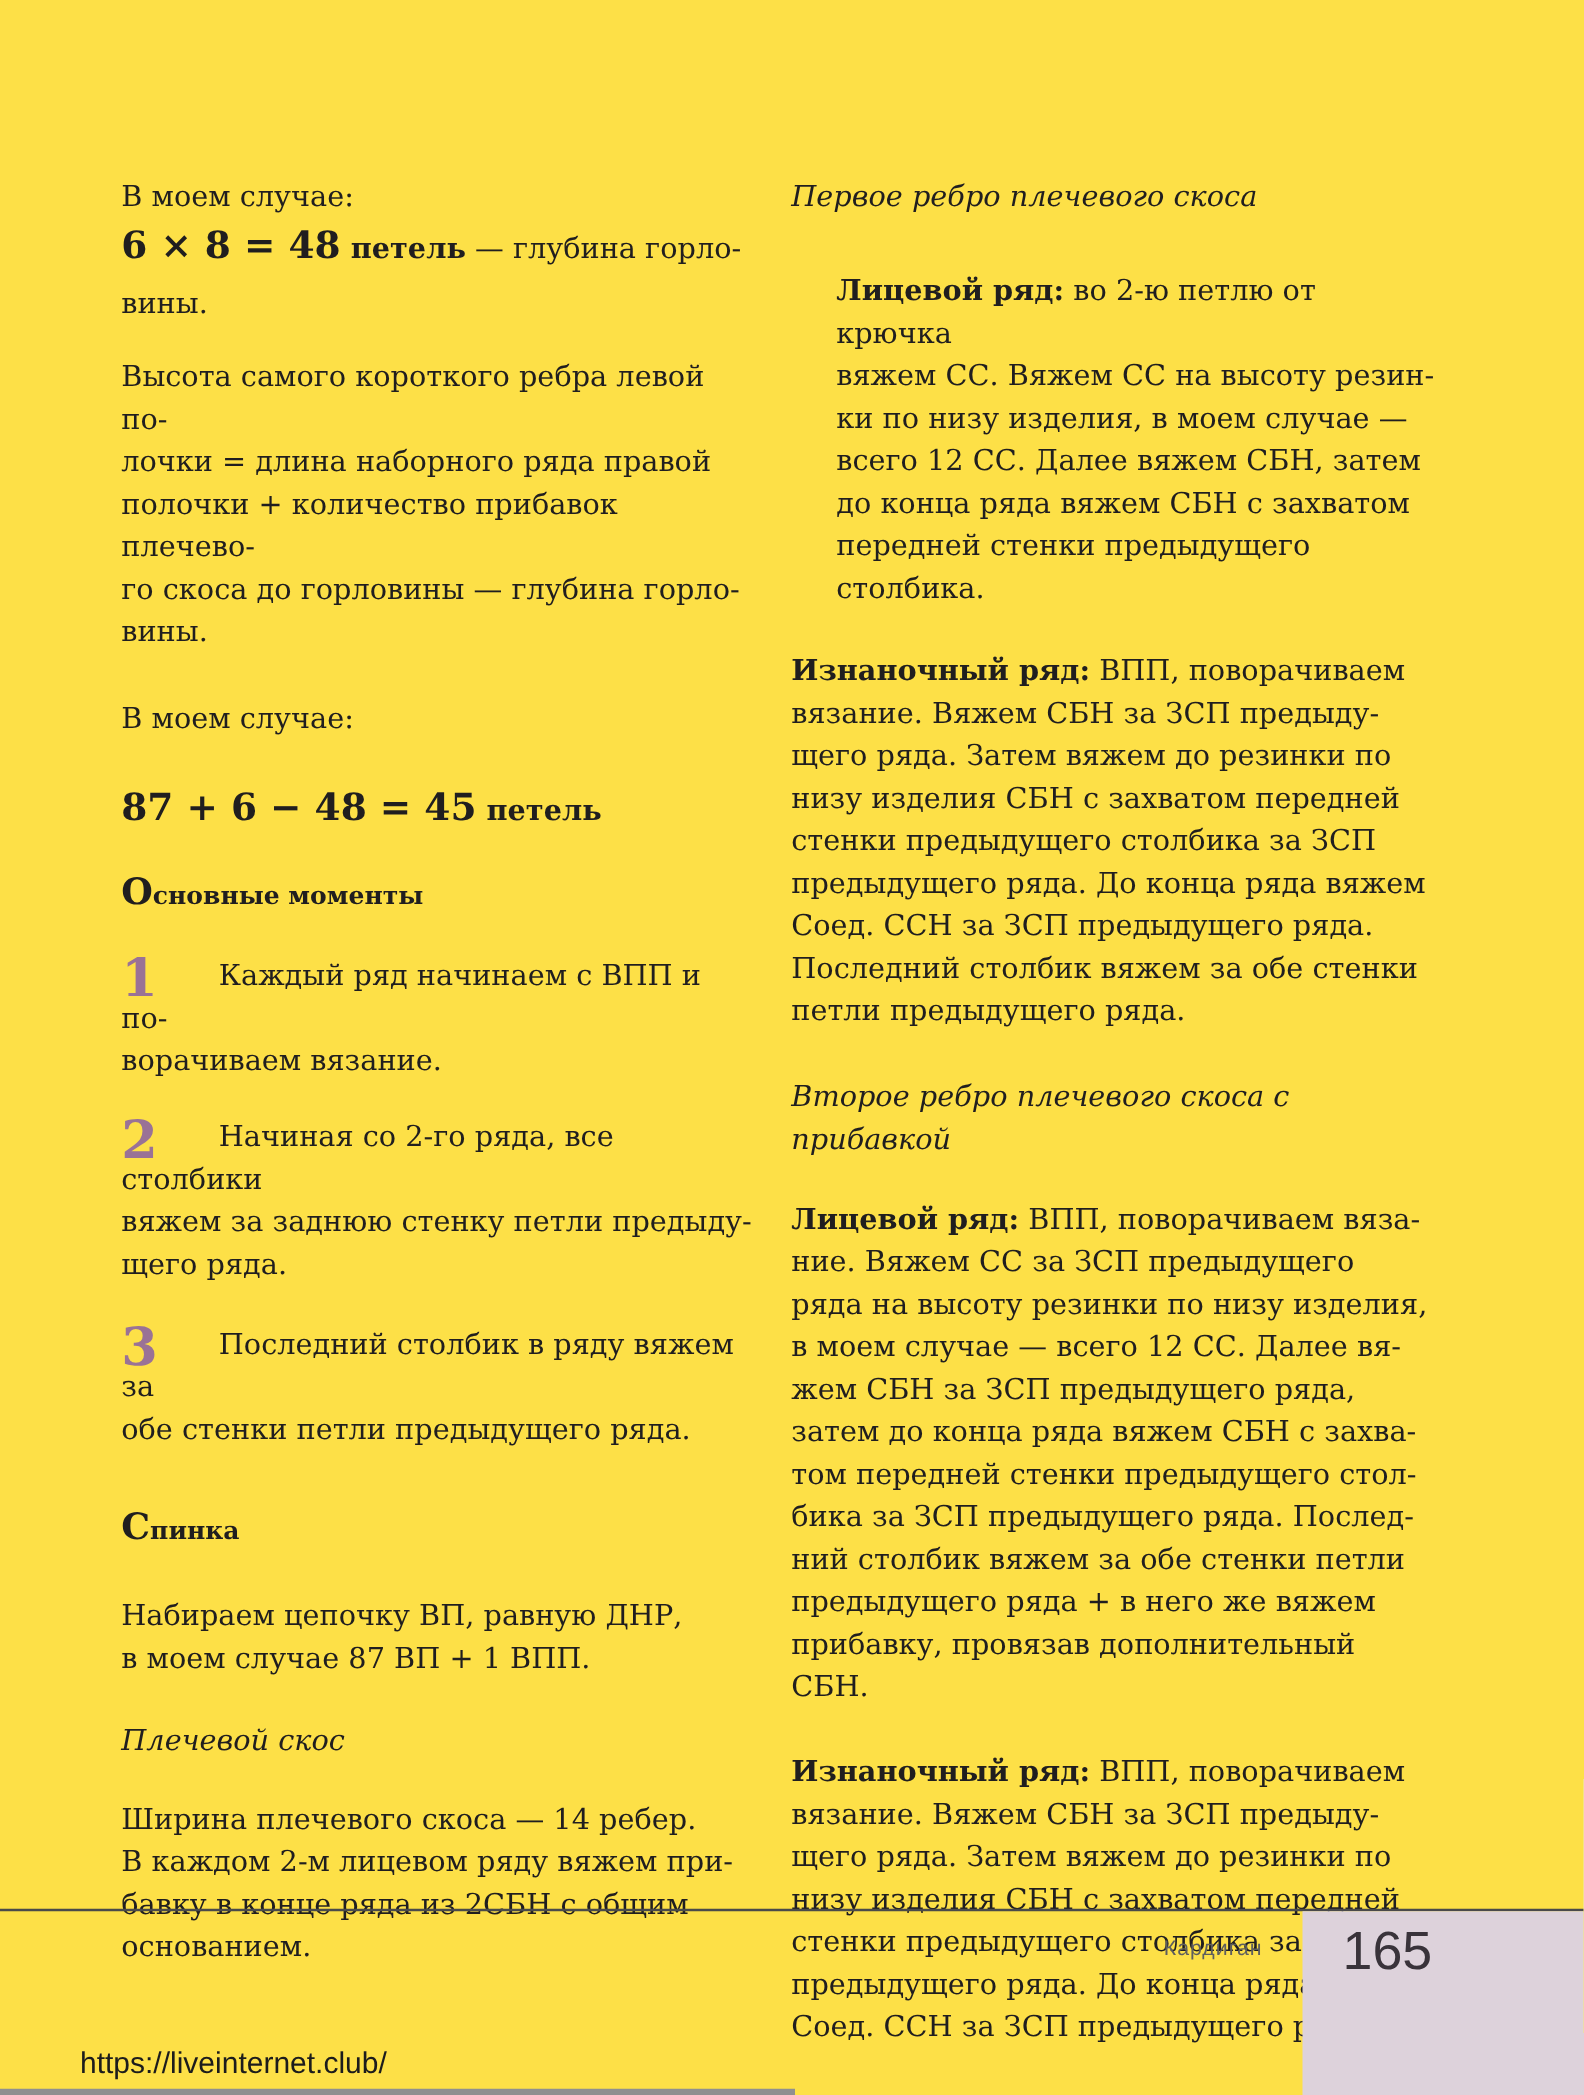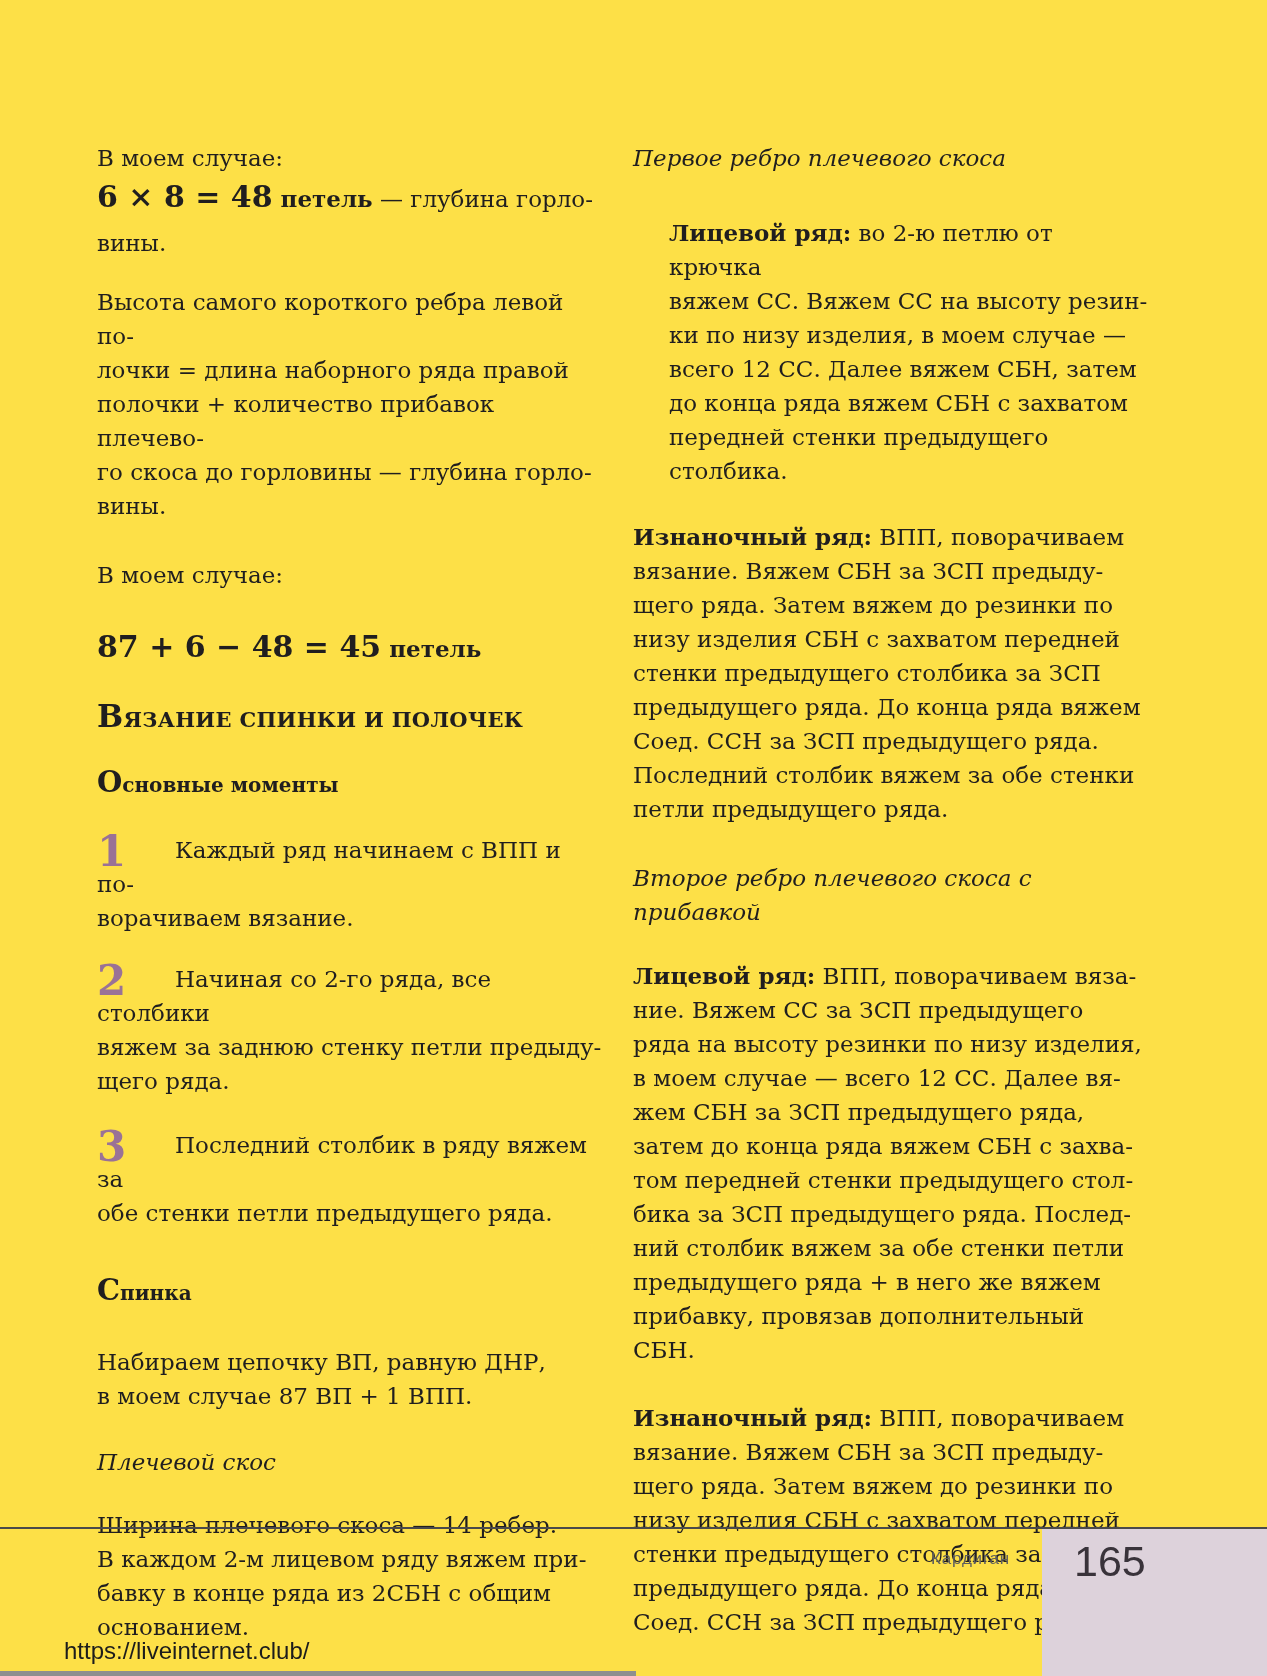--- a/index.html
+++ b/index.html
@@ -102,21 +102,20 @@
     <p class="body p-height">Высота самого короткого ребра левой по-
 лочки = длина наборного ряда правой
 полочки + количество прибавок плечево-
 го скоса до горловины — глубина горло-
 вины.</p>
 
     <p class="body p-case2">В моем случае:</p>
 
     <p class="formula f2"><span class="expr">87 + 6 − 48 = 45</span><span class="unit"> петель</span></p>
 
-    <h2 class="h-main">Вязание спинки и полочек</h2>
 
     <h3 class="h-sub h-moments">Основные моменты</h3>
 
     <div class="list-item li-1">
       <span class="num">1</span><span class="item-text">Каждый ряд начинаем с ВПП и по-
 ворачиваем вязание.</span>
     </div>
     <div class="list-item li-2">
       <span class="num">2</span><span class="item-text">Начиная со 2-го ряда, все столбики
 вяжем за заднюю стенку петли предыду-

